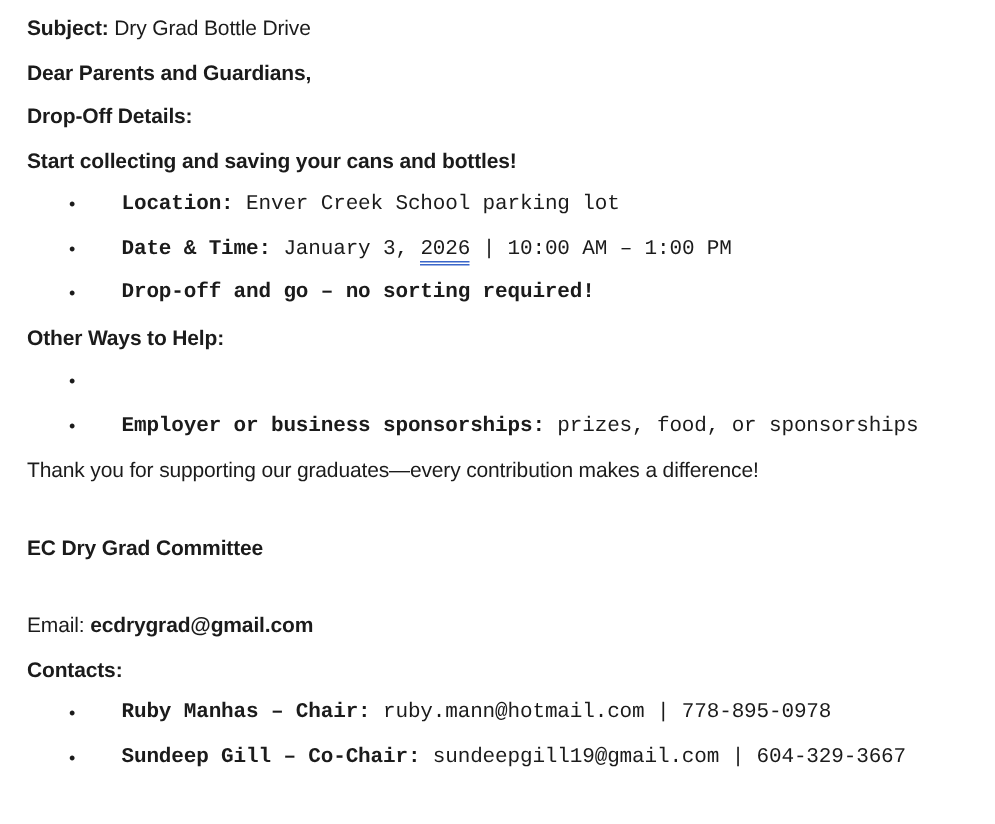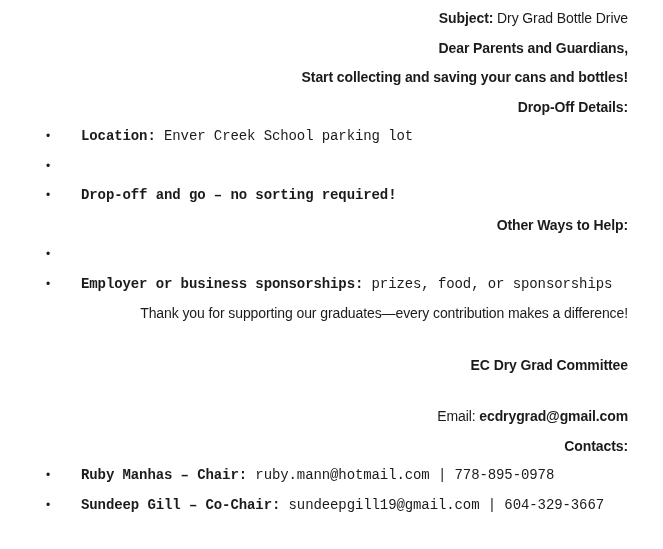--- a/index.html
+++ b/index.html
@@ -16,21 +16,20 @@
     font-size: 14px;
     letter-spacing: -0.1px;
   }
   .doc {
     padding: 9px 18px 0 18px;
     max-width: 610px;
   }
   .para {
     margin: 0 0 10px 0;
     line-height: 19.5px;
-    text-align: right;
   }
   .bold { font-weight: 700; }
   .bullet-list {
     margin: 0;
     padding: 0;
   }
   .bullet-row {
     display: flex;
     align-items: flex-start;
     margin: 0 0 10px 0;
@@ -56,31 +55,32 @@
 
 <div class="doc">
 
   <p class="para">
     <span class="bold">Subject:</span><span> Dry Grad Bottle Drive</span>
   </p>
 
   <p class="para bold">Dear Parents and Guardians,</p>
 
 
+  <p class="para bold">Drop-Off Details:</p>
+
   <p class="para bold">Start collecting and saving your cans and bottles!</p>
-
-  <p class="para bold">Drop-Off Details:</p>
 
   <div class="bullet-list">
     <div class="bullet-row">
       <span class="bullet-marker">•</span>
       <span class="bullet-content"><span class="bold">Location:</span><span> Enver Creek School parking lot</span></span>
     </div>
     <div class="bullet-row">
       <span class="bullet-marker">•</span>
+      <span class="bullet-content"><span class="bold">Date &amp; Time:</span><span> January 3, </span><span class="grammar-underline">2026</span><span> | 10:00 AM – 1:00 PM</span></span>
     </div>
     <div class="bullet-row">
       <span class="bullet-marker">•</span>
       <span class="bullet-content bold">Drop-off and go – no sorting required!</span>
     </div>
   </div>
 
   <p class="para bold">Other Ways to Help:</p>
 
   <div class="bullet-list">

